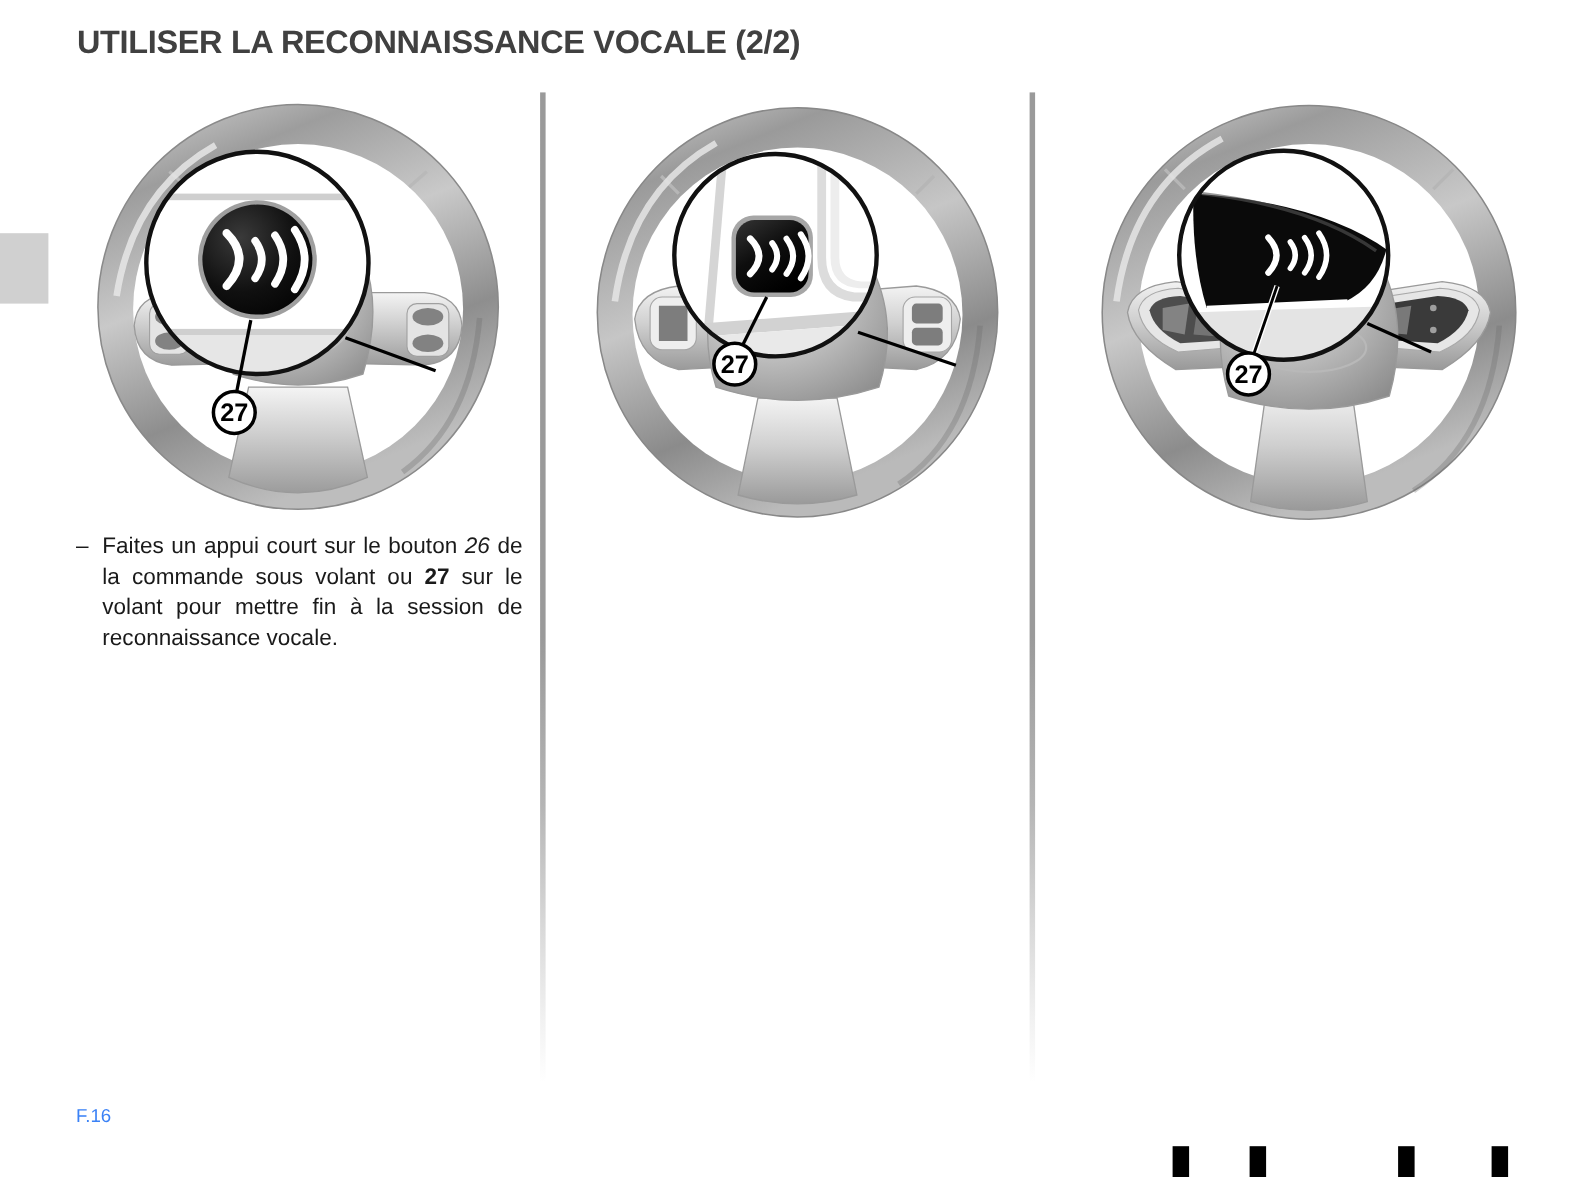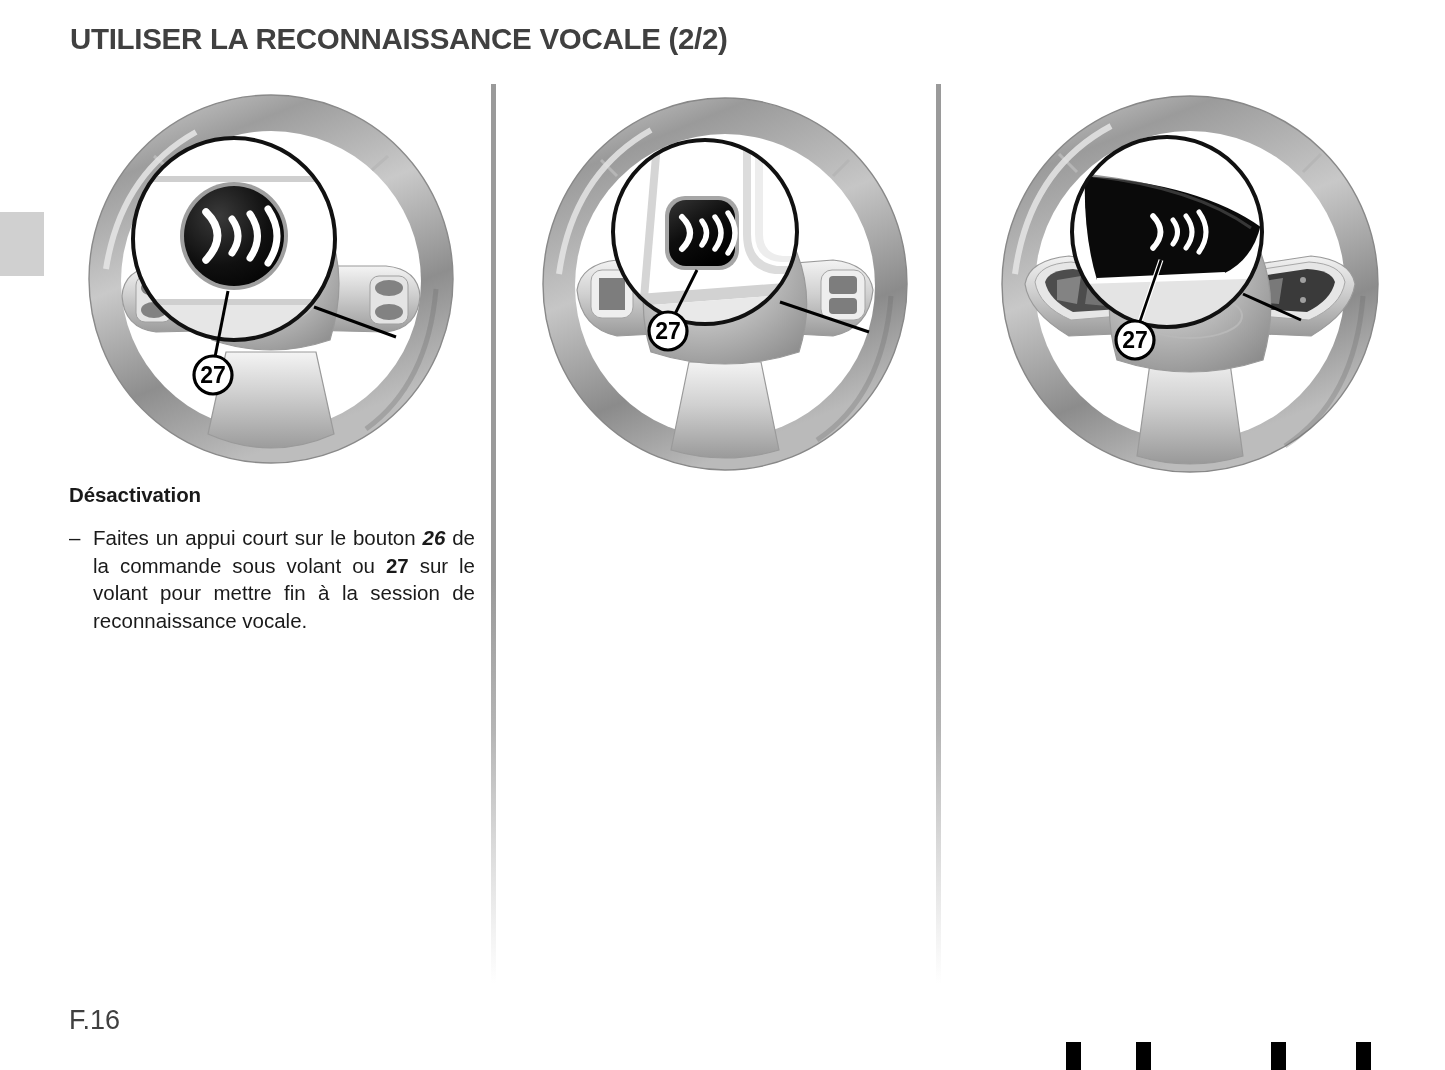--- a/index.html
+++ b/index.html
@@ -90,42 +90,42 @@
     line-height: 27.5px;
   }
   .bullet-text {
     flex: 1;
     font-size: 20.5px;
     line-height: 27.5px;
     text-align: justify;
     text-justify: inter-word;
   }
   .bullet-text b { font-weight: bold; }
-  .bullet-text i.bnum { font-weight: bold; font-style: italic; }
+  .bullet-text i.bnum { font-weight: normal; font-style: italic; }
   .para {
     font-size: 20.5px;
     line-height: 27.5px;
     text-align: justify;
     text-justify: inter-word;
     margin: 0;
   }
   
   .para::after {
     content: "";
     display: inline-block;
     width: 100%;
   }
 
   
   .page-number {
     position: absolute;
     left: 69px;
     top: 1005px;
-    font-size: 27px;
-    color: #404040;
+    font-size: 17px;
+    color: #3b82f6;
   }
   .reg-marks {
     position: absolute;
     top: 1042px;
     left: 1066px;
     width: 310px;
     height: 28px;
   }
   .reg-mark {
     position: absolute;
@@ -424,21 +424,20 @@
     <path d="M176 176 L152 246" stroke="#ffffff" stroke-width="5" fill="none"></path>
     <path d="M176 176 L152 246" stroke="#000000" stroke-width="2.6" fill="none"></path>
     <g>
       <circle cx="150" cy="256" r="19" fill="#ffffff" stroke="#000000" stroke-width="3.2"></circle>
       <text x="150" y="264" text-anchor="middle" font-family="Liberation Sans, sans-serif" font-size="23" font-weight="bold" fill="#000000">27</text>
     </g>
   </svg>
 </div>
 
 <div class="text-col">
-  <h2 class="section-heading">Désactivation</h2>
 
   <div class="bullet-row">
     <span class="bullet-dash">–</span>
     <span class="bullet-text"><span>Faites un appui court sur le bouton </span><i class="bnum">26</i><span> de la commande sous volant ou </span><b>27</b><span> sur le volant pour mettre fin à la ses­sion de reconnaissance vocale.</span></span>
   </div>
 
 </div>
 
 <div class="page-number">F.16</div>
 

